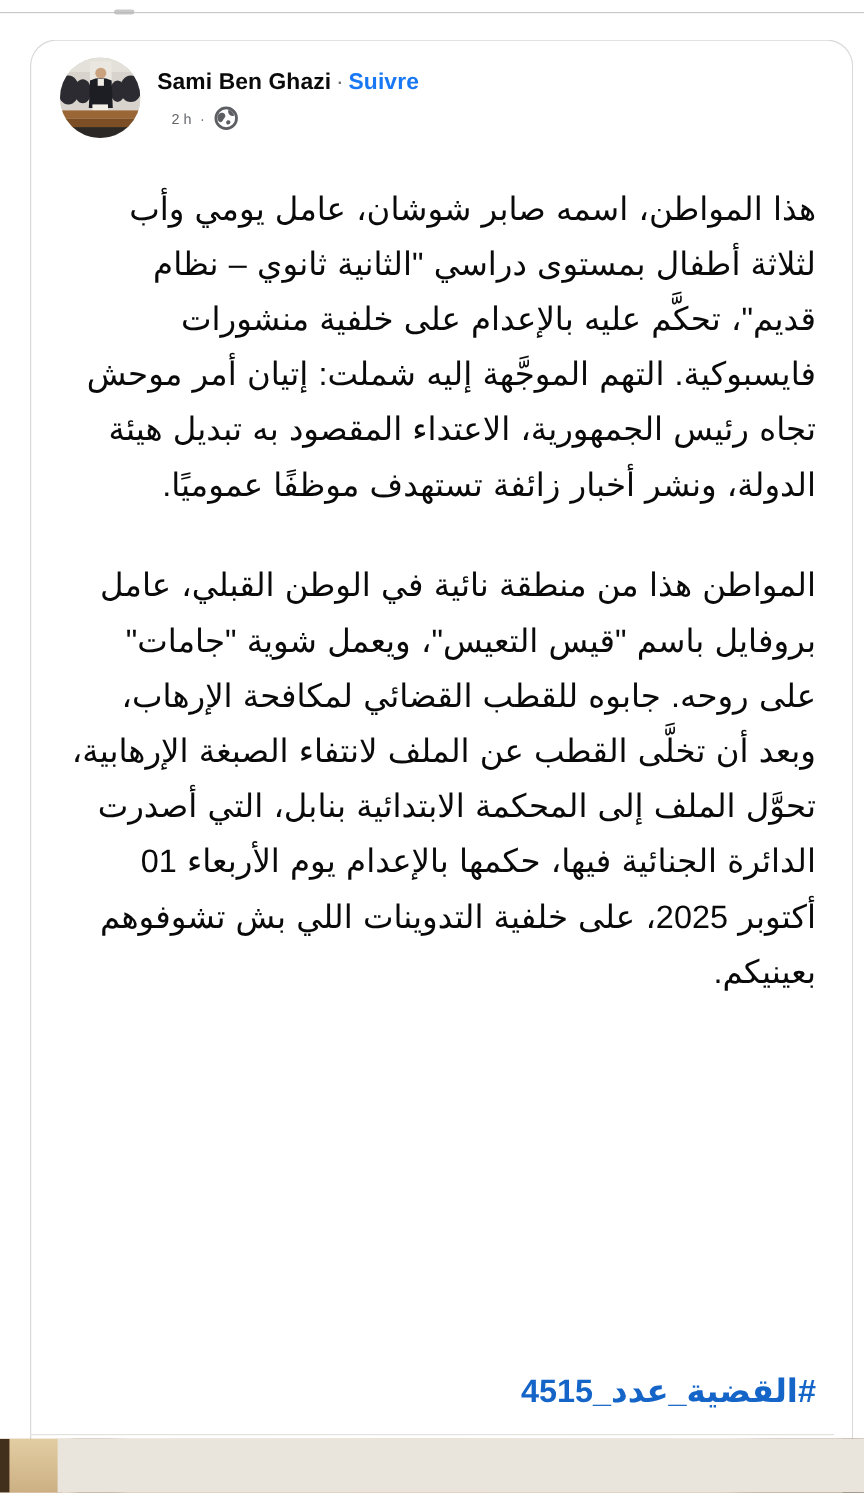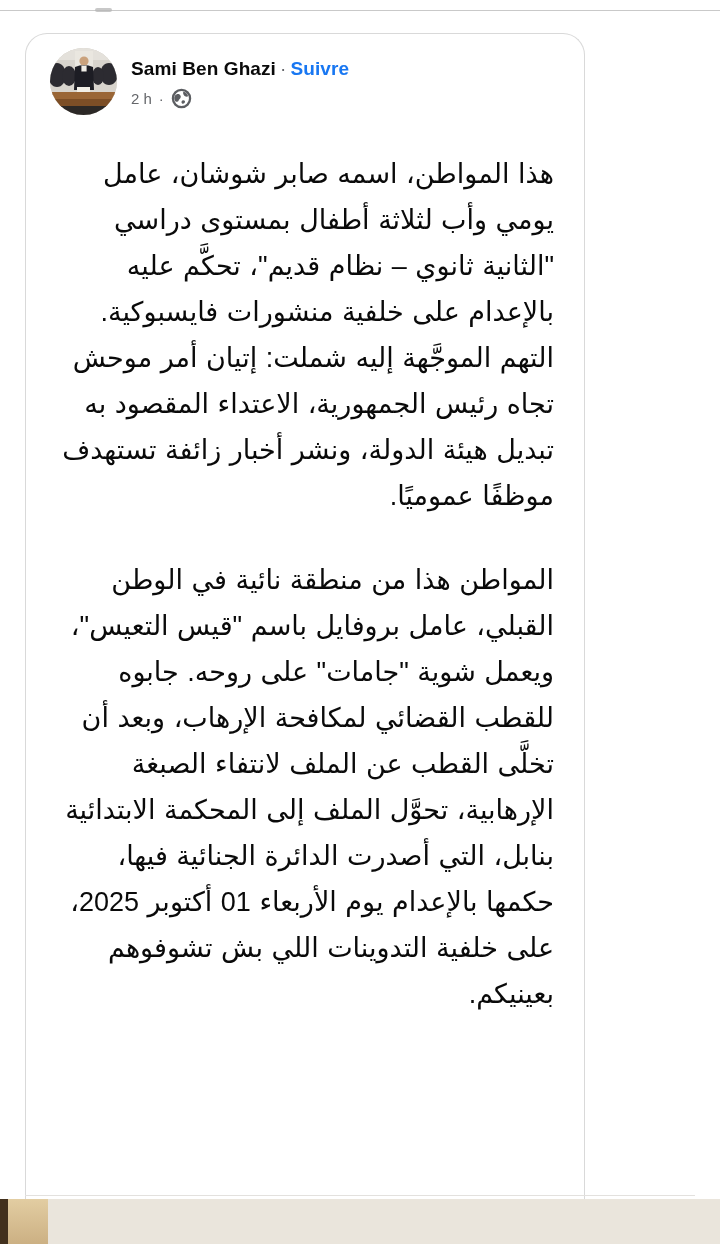--- a/index.html
+++ b/index.html
@@ -19,21 +19,21 @@
     background: #c9c9c9;
   }
   .top-line-smudge {
     position: absolute; left: 95px; top: 8px; width: 17px; height: 4px;
     background: #b5b5b5; border-radius: 2px; opacity: .75;
   }
 
   
   .card {
     position: absolute; left: 25px; top: 33px;
-    width: 560px; height: 1211px;
+    width: 686px; height: 1211px;
     box-sizing: border-box;
     background: #ffffff;
     border: 1px solid var(--card-border, #d9d9d9);
     border-bottom: none;
     border-radius: 22px 22px 0 0;
   }
 
   
   .header {
     display: flex; align-items: flex-start;
@@ -49,21 +49,21 @@
   .header-text { margin-left: 14px; padding-top: 8px; }
   .name-row {
     font-size: 19px; font-weight: 700; color: var(--body-text, #050505);
     line-height: 25px; letter-spacing: .1px;
   }
   .name-row .dot { color: #65676b; font-weight: 400; margin: 0 4px; }
   .follow-link { color: var(--follow-link, #1877f2); font-weight: 700; cursor: pointer; }
   .meta-row {
     display: flex; align-items: center; gap: 7px;
     margin-top: 7px;
-    font-size: 15px; color: var(--meta-text, #65676b); line-height: 20px;
+    font-size: 12px; color: var(--meta-text, #65676b); line-height: 20px; margin-left: 12px;
   }
   .meta-row .dot { margin: 0 0; }
   .globe { width: 21px; height: 21px; display: block; }
 
   
   .post-text {
     position: absolute; left: 30px; right: 30px; top: 117px;
     direction: rtl; text-align: right;
     font-size: 27px; line-height: 46px;
     color: var(--body-text, #0d0d0d);
@@ -155,20 +155,21 @@
           </svg>
         </div>
       </div>
     </div>
 
     <div class="post-text">
       <p>هذا المواطن، اسمه صابر شوشان، عامل يومي وأب لثلاثة أطفال بمستوى دراسي "الثانية ثانوي – نظام قديم"، تحكَّم عليه بالإعدام على خلفية منشورات فايسبوكية. التهم الموجَّهة إليه شملت: إتيان أمر موحش تجاه رئيس الجمهورية، الاعتداء المقصود به تبديل هيئة الدولة، ونشر أخبار زائفة تستهدف موظفًا عموميًا.</p>
       <p>المواطن هذا من منطقة نائية في الوطن القبلي، عامل بروفايل باسم "قيس التعيس"، ويعمل شوية "جامات" على روحه. جابوه للقطب القضائي لمكافحة الإرهاب، وبعد أن تخلَّى القطب عن الملف لانتفاء الصبغة الإرهابية، تحوَّل الملف إلى المحكمة الابتدائية بنابل، التي أصدرت الدائرة الجنائية فيها، حكمها بالإعدام يوم الأربعاء 01 أكتوبر 2025، على خلفية التدوينات اللي بش تشوفوهم بعينيكم.</p>
     </div>
 
+    <div class="hashtag">#القضية_عدد_4515</div>
   </div>
 
   <div class="photo-divider"></div>
 
   <div class="photo" aria-label="Cropped top edge of attached photo: forehead with dark hair on both sides">
     <div class="ph-skin-high"></div>
     <div class="ph-brow"></div>
     <div class="ph-far-left"></div>
     <div class="ph-beige"></div>
     <div class="ph-sliver"></div>

